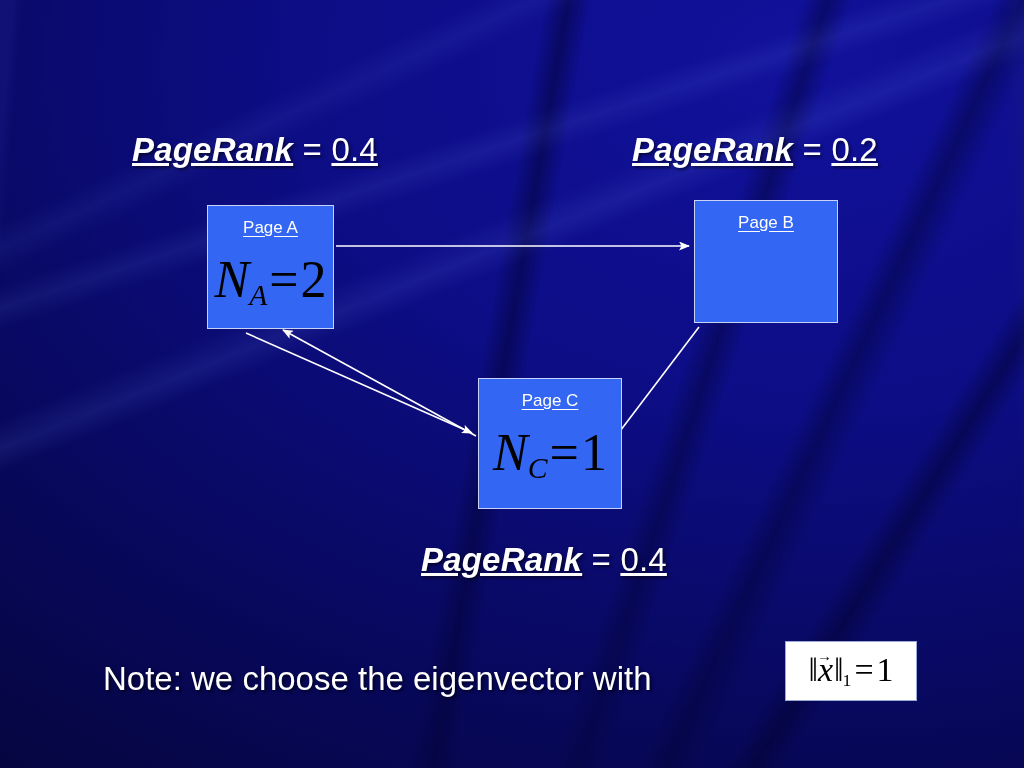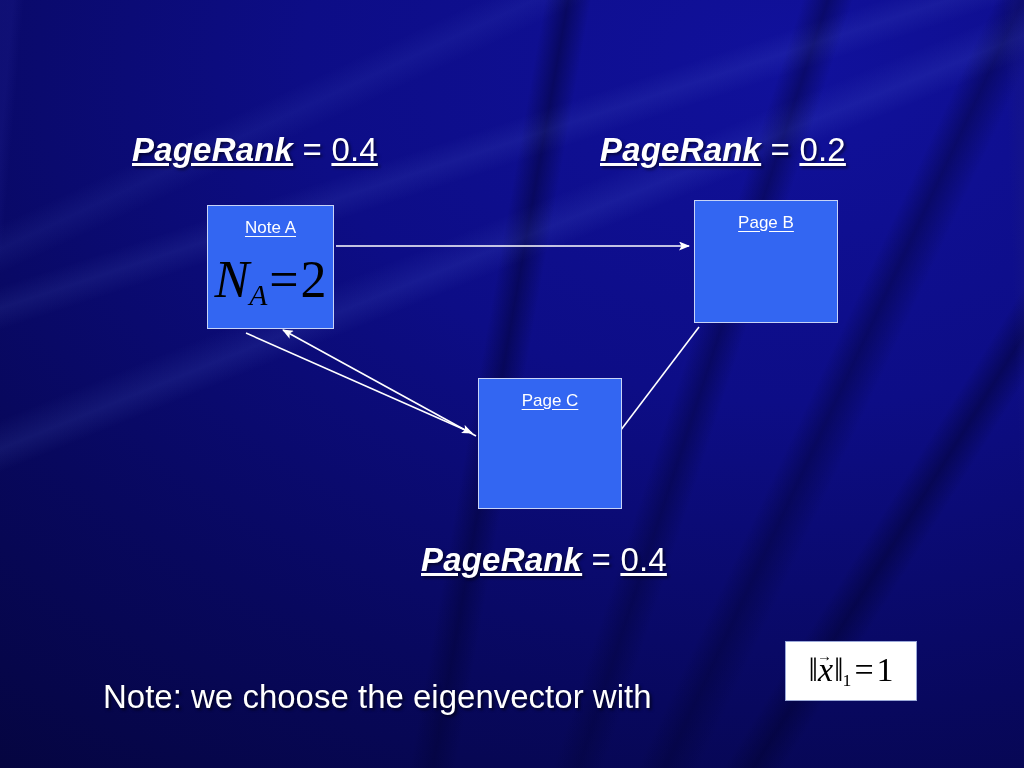--- a/index.html
+++ b/index.html
@@ -38,21 +38,21 @@
   .pr{
     position:absolute;white-space:nowrap;color:#ffffff;
     font-size:33px;letter-spacing:.2px;
     text-shadow:2px 2px 3px rgba(0,0,0,.55);
   }
   .pr .name{font-weight:bold;font-style:italic;text-decoration:underline;}
   .pr .val{font-weight:normal;font-style:normal;text-decoration:underline;}
   .pr .eq{font-weight:normal;font-style:normal;}
 
   #pr-a{left:132px;top:131px;}
-  #pr-b{left:600px;top:131px;}
+  #pr-b{left:632px;top:131px;}
   #pr-c{left:421px;top:541px;}
 
   
   .node{
     position:absolute;background:#3366f2;
     border:1px solid #c8d4f7;
     box-sizing:border-box;
   }
   .node .title{
     position:absolute;left:0;right:0;top:12px;text-align:center;
@@ -70,21 +70,21 @@
 
   #node-a{left:207px;top:205px;width:127px;height:124px;}
   #node-b{left:694px;top:200px;width:144px;height:123px;}
   #node-c{left:478px;top:378px;width:144px;height:131px;}
 
   
   #arrows{position:absolute;left:0;top:0;width:1024px;height:768px;}
 
   
   #note{
-    position:absolute;left:103px;top:678px;
+    position:absolute;left:103px;top:660px;
     color:#ffffff;font-size:33px;white-space:nowrap;
     text-shadow:2px 2px 3px rgba(0,0,0,.6);
   }
   
   #normbox{
     position:absolute;left:785px;top:641px;width:130px;height:58px;
     background:#ffffff;border:1px solid #9aa8d8;
     display:flex;align-items:center;justify-content:center;
   }
   #normbox .formula{
@@ -139,32 +139,35 @@
 
       <line x1="246" y1="333" x2="472" y2="433" marker-end="url(#ah)"></line>
 
       <line x1="283" y1="330" x2="476" y2="436" transform="rotate(180 379.5 383)" marker-end="url(#ah)"></line>
 
       <line x1="699" y1="327" x2="611" y2="443" marker-end="url(#ah)"></line>
     </g>
   </svg>
 
   <div class="node" id="node-a">
-    <div class="title">Note A</div>
+    <div class="title">Page A</div>
     <div class="eqn">
       <span>N</span><sub>A</sub><span class="op">=</span><span class="num">2</span>
     </div>
   </div>
 
   <div class="node" id="node-b">
     <div class="title">Page B</div>
   </div>
 
   <div class="node" id="node-c">
     <div class="title">Page C</div>
+    <div class="eqn">
+      <span>N</span><sub>C</sub><span class="op">=</span><span class="num">1</span>
+    </div>
   </div>
 
   <div id="note">Note: we choose the eigenvector with</div>
 
   <div id="normbox">
     <span class="formula"><span class="bars">‖</span><span class="vec"><span class="arrowacc">→</span><span>x</span></span><span class="bars">‖</span><sub>1</sub><span class="op">=</span><span>1</span></span>
   </div>
 
 </div>
 

